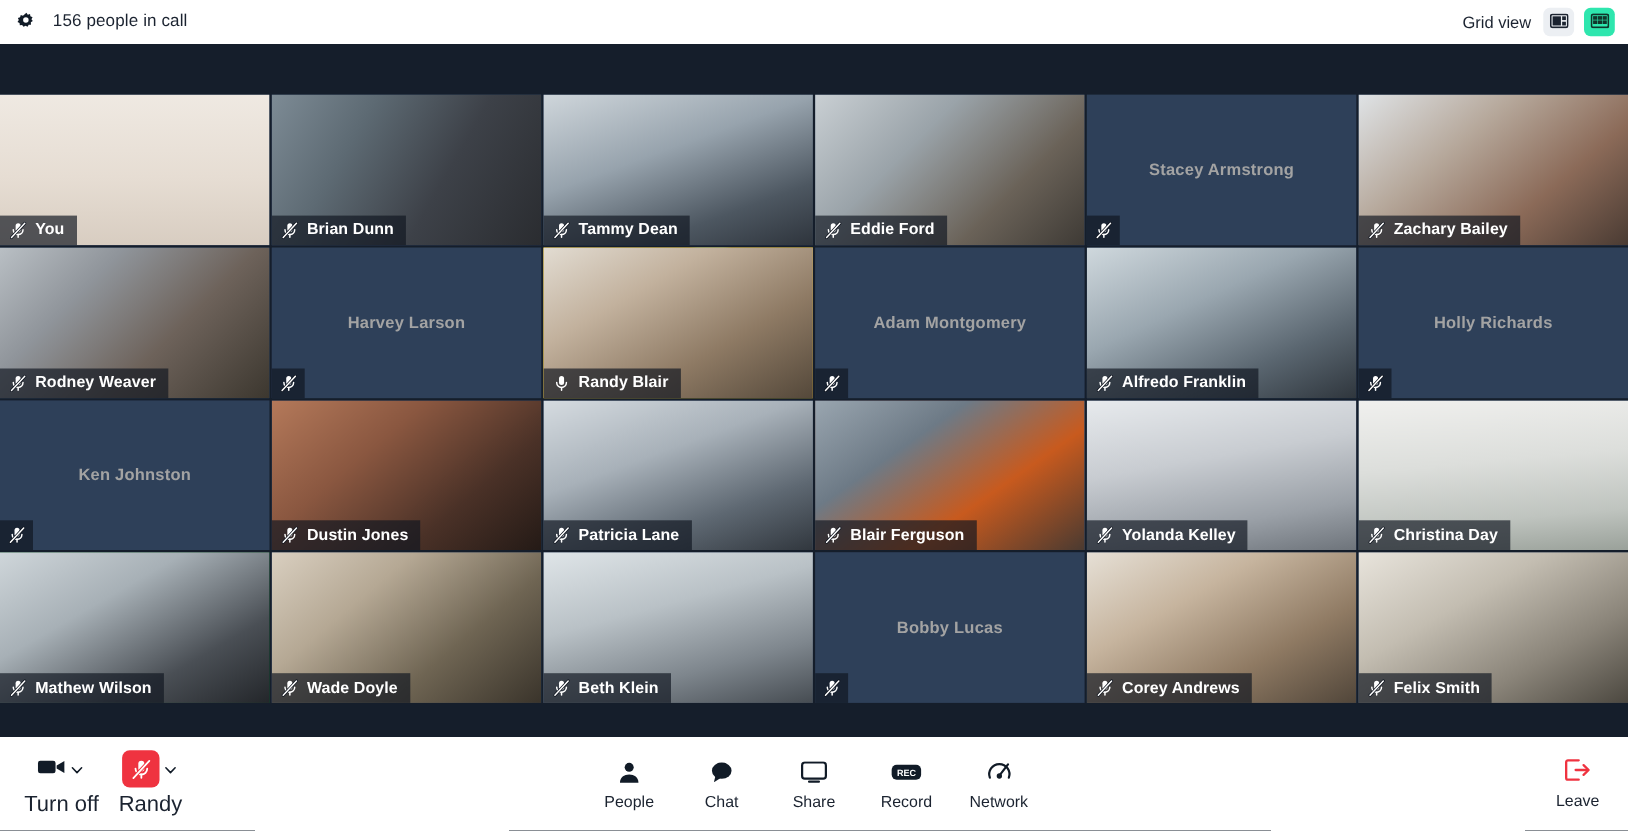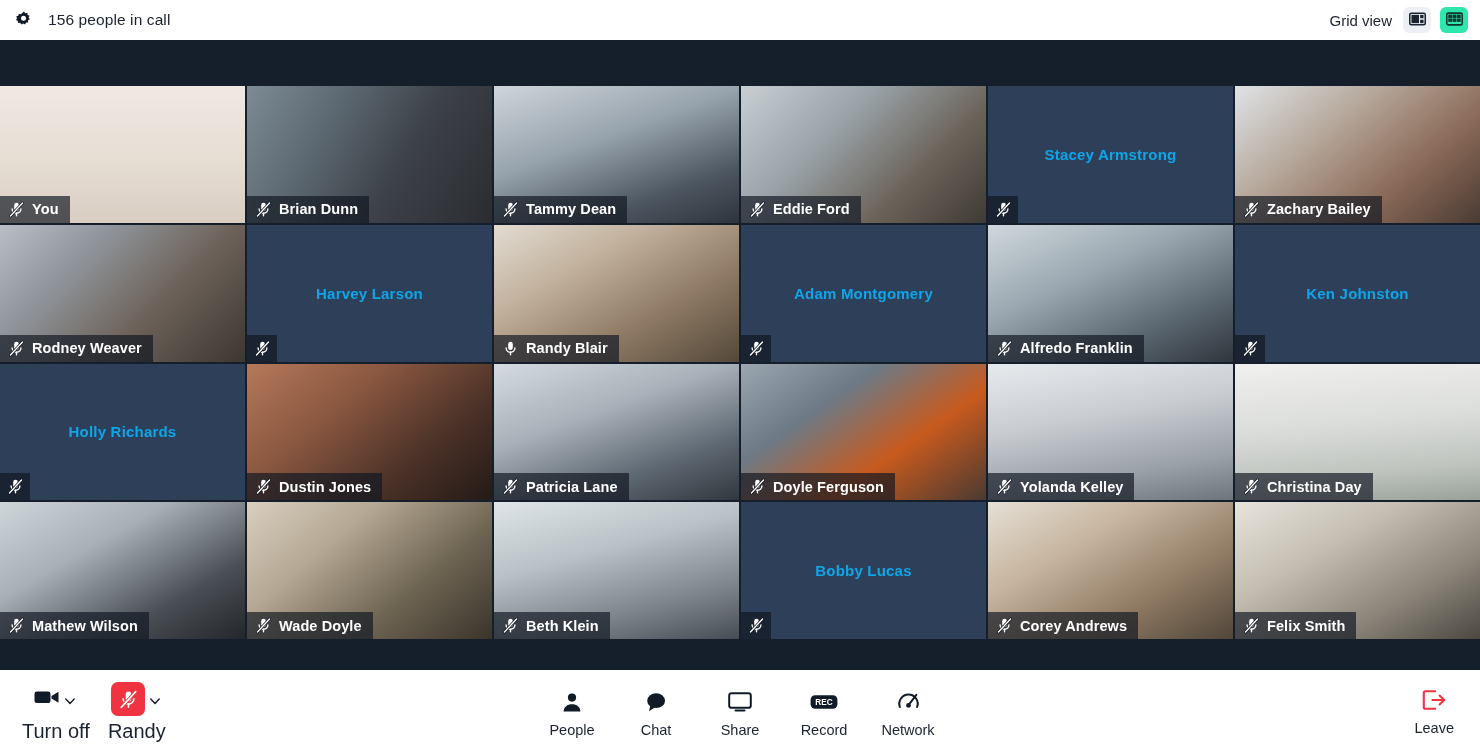--- a/index.html
+++ b/index.html
@@ -78,21 +78,21 @@
   }
   .tile.speaking { outline: 3px solid #f5c518; outline-offset: -3px; z-index: 3; }
 
   
   .video { position: absolute; inset: 0; }
 
   .tile-name-center {
     position: absolute;
     inset: 0;
     display: flex; align-items: center; justify-content: center;
-    color: #0ea5e9;
+    color: #a3a3a3;
     font-size: 15px;
     font-weight: bold;
     letter-spacing: 0.2px;
     text-align: right;
     padding: 0 10px;
   }
 
   .badge {
     position: absolute;
     left: 0; bottom: 0;
@@ -334,44 +334,44 @@
   <rect x="7.3" y="2.2" width="5.4" height="9.6" rx="2.7" fill="#ffffff"></rect>
   <path d="M4.8 9.2c0 2.9 2.3 5.2 5.2 5.2s5.2-2.3 5.2-5.2" fill="none" stroke="#ffffff" stroke-width="1.6" stroke-linecap="round"></path>
   <line x1="10" y1="14.4" x2="10" y2="17.4" stroke="#ffffff" stroke-width="1.6" stroke-linecap="round"></line>
   <line x1="2.9" y1="17.6" x2="17.1" y2="2.4" stroke="#101620" stroke-width="3.2" stroke-linecap="round"></line>
   <line x1="2.9" y1="17.6" x2="17.1" y2="2.4" stroke="#ffffff" stroke-width="1.6" stroke-linecap="round"></line>
 </svg></span>
           <span class="badge-name">Alfredo Franklin</span>
         </div>
       </div>
       <div class="tile" style="background: rgb(46, 64, 89);">
+        <div class="tile-name-center">Holly Richards</div>
+        <div class="badge icon-only">
+          <span class="mic-ico"><svg viewBox="0 0 20 20" width="17" height="17" aria-hidden="true">
+  <rect x="7.3" y="2.2" width="5.4" height="9.6" rx="2.7" fill="#ffffff"></rect>
+  <path d="M4.8 9.2c0 2.9 2.3 5.2 5.2 5.2s5.2-2.3 5.2-5.2" fill="none" stroke="#ffffff" stroke-width="1.6" stroke-linecap="round"></path>
+  <line x1="10" y1="14.4" x2="10" y2="17.4" stroke="#ffffff" stroke-width="1.6" stroke-linecap="round"></line>
+  <line x1="2.9" y1="17.6" x2="17.1" y2="2.4" stroke="#101620" stroke-width="3.2" stroke-linecap="round"></line>
+  <line x1="2.9" y1="17.6" x2="17.1" y2="2.4" stroke="#ffffff" stroke-width="1.6" stroke-linecap="round"></line>
+</svg></span>
+        </div>
+      </div>
+      <div class="tile" style="background: rgb(46, 64, 89);">
         <div class="tile-name-center">Ken Johnston</div>
         <div class="badge icon-only">
           <span class="mic-ico"><svg viewBox="0 0 20 20" width="17" height="17" aria-hidden="true">
   <rect x="7.3" y="2.2" width="5.4" height="9.6" rx="2.7" fill="#ffffff"></rect>
   <path d="M4.8 9.2c0 2.9 2.3 5.2 5.2 5.2s5.2-2.3 5.2-5.2" fill="none" stroke="#ffffff" stroke-width="1.6" stroke-linecap="round"></path>
   <line x1="10" y1="14.4" x2="10" y2="17.4" stroke="#ffffff" stroke-width="1.6" stroke-linecap="round"></line>
   <line x1="2.9" y1="17.6" x2="17.1" y2="2.4" stroke="#101620" stroke-width="3.2" stroke-linecap="round"></line>
   <line x1="2.9" y1="17.6" x2="17.1" y2="2.4" stroke="#ffffff" stroke-width="1.6" stroke-linecap="round"></line>
 </svg></span>
         </div>
       </div>
       <div class="tile" style="background: rgb(46, 64, 89);">
-        <div class="tile-name-center">Holly Richards</div>
-        <div class="badge icon-only">
-          <span class="mic-ico"><svg viewBox="0 0 20 20" width="17" height="17" aria-hidden="true">
-  <rect x="7.3" y="2.2" width="5.4" height="9.6" rx="2.7" fill="#ffffff"></rect>
-  <path d="M4.8 9.2c0 2.9 2.3 5.2 5.2 5.2s5.2-2.3 5.2-5.2" fill="none" stroke="#ffffff" stroke-width="1.6" stroke-linecap="round"></path>
-  <line x1="10" y1="14.4" x2="10" y2="17.4" stroke="#ffffff" stroke-width="1.6" stroke-linecap="round"></line>
-  <line x1="2.9" y1="17.6" x2="17.1" y2="2.4" stroke="#101620" stroke-width="3.2" stroke-linecap="round"></line>
-  <line x1="2.9" y1="17.6" x2="17.1" y2="2.4" stroke="#ffffff" stroke-width="1.6" stroke-linecap="round"></line>
-</svg></span>
-        </div>
-      </div>
-      <div class="tile" style="background: rgb(46, 64, 89);">
         <div class="video" style="background: linear-gradient(140deg, rgb(180, 121, 90) 0%, rgb(138, 87, 64) 35%, rgb(74, 49, 39) 70%, rgb(36, 26, 22) 100%), radial-gradient(circle at 50% 38%, rgb(224, 184, 148) 44px, rgba(0, 0, 0, 0) 46px); background-blend-mode: normal;"></div>
         <div class="badge">
           <span class="mic-ico"><svg viewBox="0 0 20 20" width="17" height="17" aria-hidden="true">
   <rect x="7.3" y="2.2" width="5.4" height="9.6" rx="2.7" fill="#ffffff"></rect>
   <path d="M4.8 9.2c0 2.9 2.3 5.2 5.2 5.2s5.2-2.3 5.2-5.2" fill="none" stroke="#ffffff" stroke-width="1.6" stroke-linecap="round"></path>
   <line x1="10" y1="14.4" x2="10" y2="17.4" stroke="#ffffff" stroke-width="1.6" stroke-linecap="round"></line>
   <line x1="2.9" y1="17.6" x2="17.1" y2="2.4" stroke="#101620" stroke-width="3.2" stroke-linecap="round"></line>
   <line x1="2.9" y1="17.6" x2="17.1" y2="2.4" stroke="#ffffff" stroke-width="1.6" stroke-linecap="round"></line>
 </svg></span>
           <span class="badge-name">Dustin Jones</span>
@@ -393,21 +393,21 @@
       <div class="tile" style="background: rgb(46, 64, 89);">
         <div class="video" style="background: linear-gradient(145deg, rgb(154, 166, 176) 0%, rgb(109, 122, 134) 32%, rgb(200, 90, 30) 64%, rgb(74, 58, 49) 100%), radial-gradient(circle at 36% 40%, rgb(216, 169, 133) 36px, rgba(0, 0, 0, 0) 38px), radial-gradient(circle at 66% 40%, rgb(224, 170, 134) 36px, rgba(0, 0, 0, 0) 38px); background-blend-mode: normal;"></div>
         <div class="badge">
           <span class="mic-ico"><svg viewBox="0 0 20 20" width="17" height="17" aria-hidden="true">
   <rect x="7.3" y="2.2" width="5.4" height="9.6" rx="2.7" fill="#ffffff"></rect>
   <path d="M4.8 9.2c0 2.9 2.3 5.2 5.2 5.2s5.2-2.3 5.2-5.2" fill="none" stroke="#ffffff" stroke-width="1.6" stroke-linecap="round"></path>
   <line x1="10" y1="14.4" x2="10" y2="17.4" stroke="#ffffff" stroke-width="1.6" stroke-linecap="round"></line>
   <line x1="2.9" y1="17.6" x2="17.1" y2="2.4" stroke="#101620" stroke-width="3.2" stroke-linecap="round"></line>
   <line x1="2.9" y1="17.6" x2="17.1" y2="2.4" stroke="#ffffff" stroke-width="1.6" stroke-linecap="round"></line>
 </svg></span>
-          <span class="badge-name">Doyle Ferguson</span>
+          <span class="badge-name">Blair Ferguson</span>
         </div>
       </div>
       <div class="tile" style="background: rgb(46, 64, 89);">
         <div class="video" style="background: linear-gradient(170deg, rgb(231, 234, 237) 0%, rgb(200, 204, 209) 40%, rgb(154, 160, 167) 75%, rgb(110, 116, 123) 100%), radial-gradient(circle at 40% 40%, rgb(236, 217, 198) 48px, rgba(0, 0, 0, 0) 50px); background-blend-mode: normal;"></div>
         <div class="badge">
           <span class="mic-ico"><svg viewBox="0 0 20 20" width="17" height="17" aria-hidden="true">
   <rect x="7.3" y="2.2" width="5.4" height="9.6" rx="2.7" fill="#ffffff"></rect>
   <path d="M4.8 9.2c0 2.9 2.3 5.2 5.2 5.2s5.2-2.3 5.2-5.2" fill="none" stroke="#ffffff" stroke-width="1.6" stroke-linecap="round"></path>
   <line x1="10" y1="14.4" x2="10" y2="17.4" stroke="#ffffff" stroke-width="1.6" stroke-linecap="round"></line>
   <line x1="2.9" y1="17.6" x2="17.1" y2="2.4" stroke="#101620" stroke-width="3.2" stroke-linecap="round"></line>

